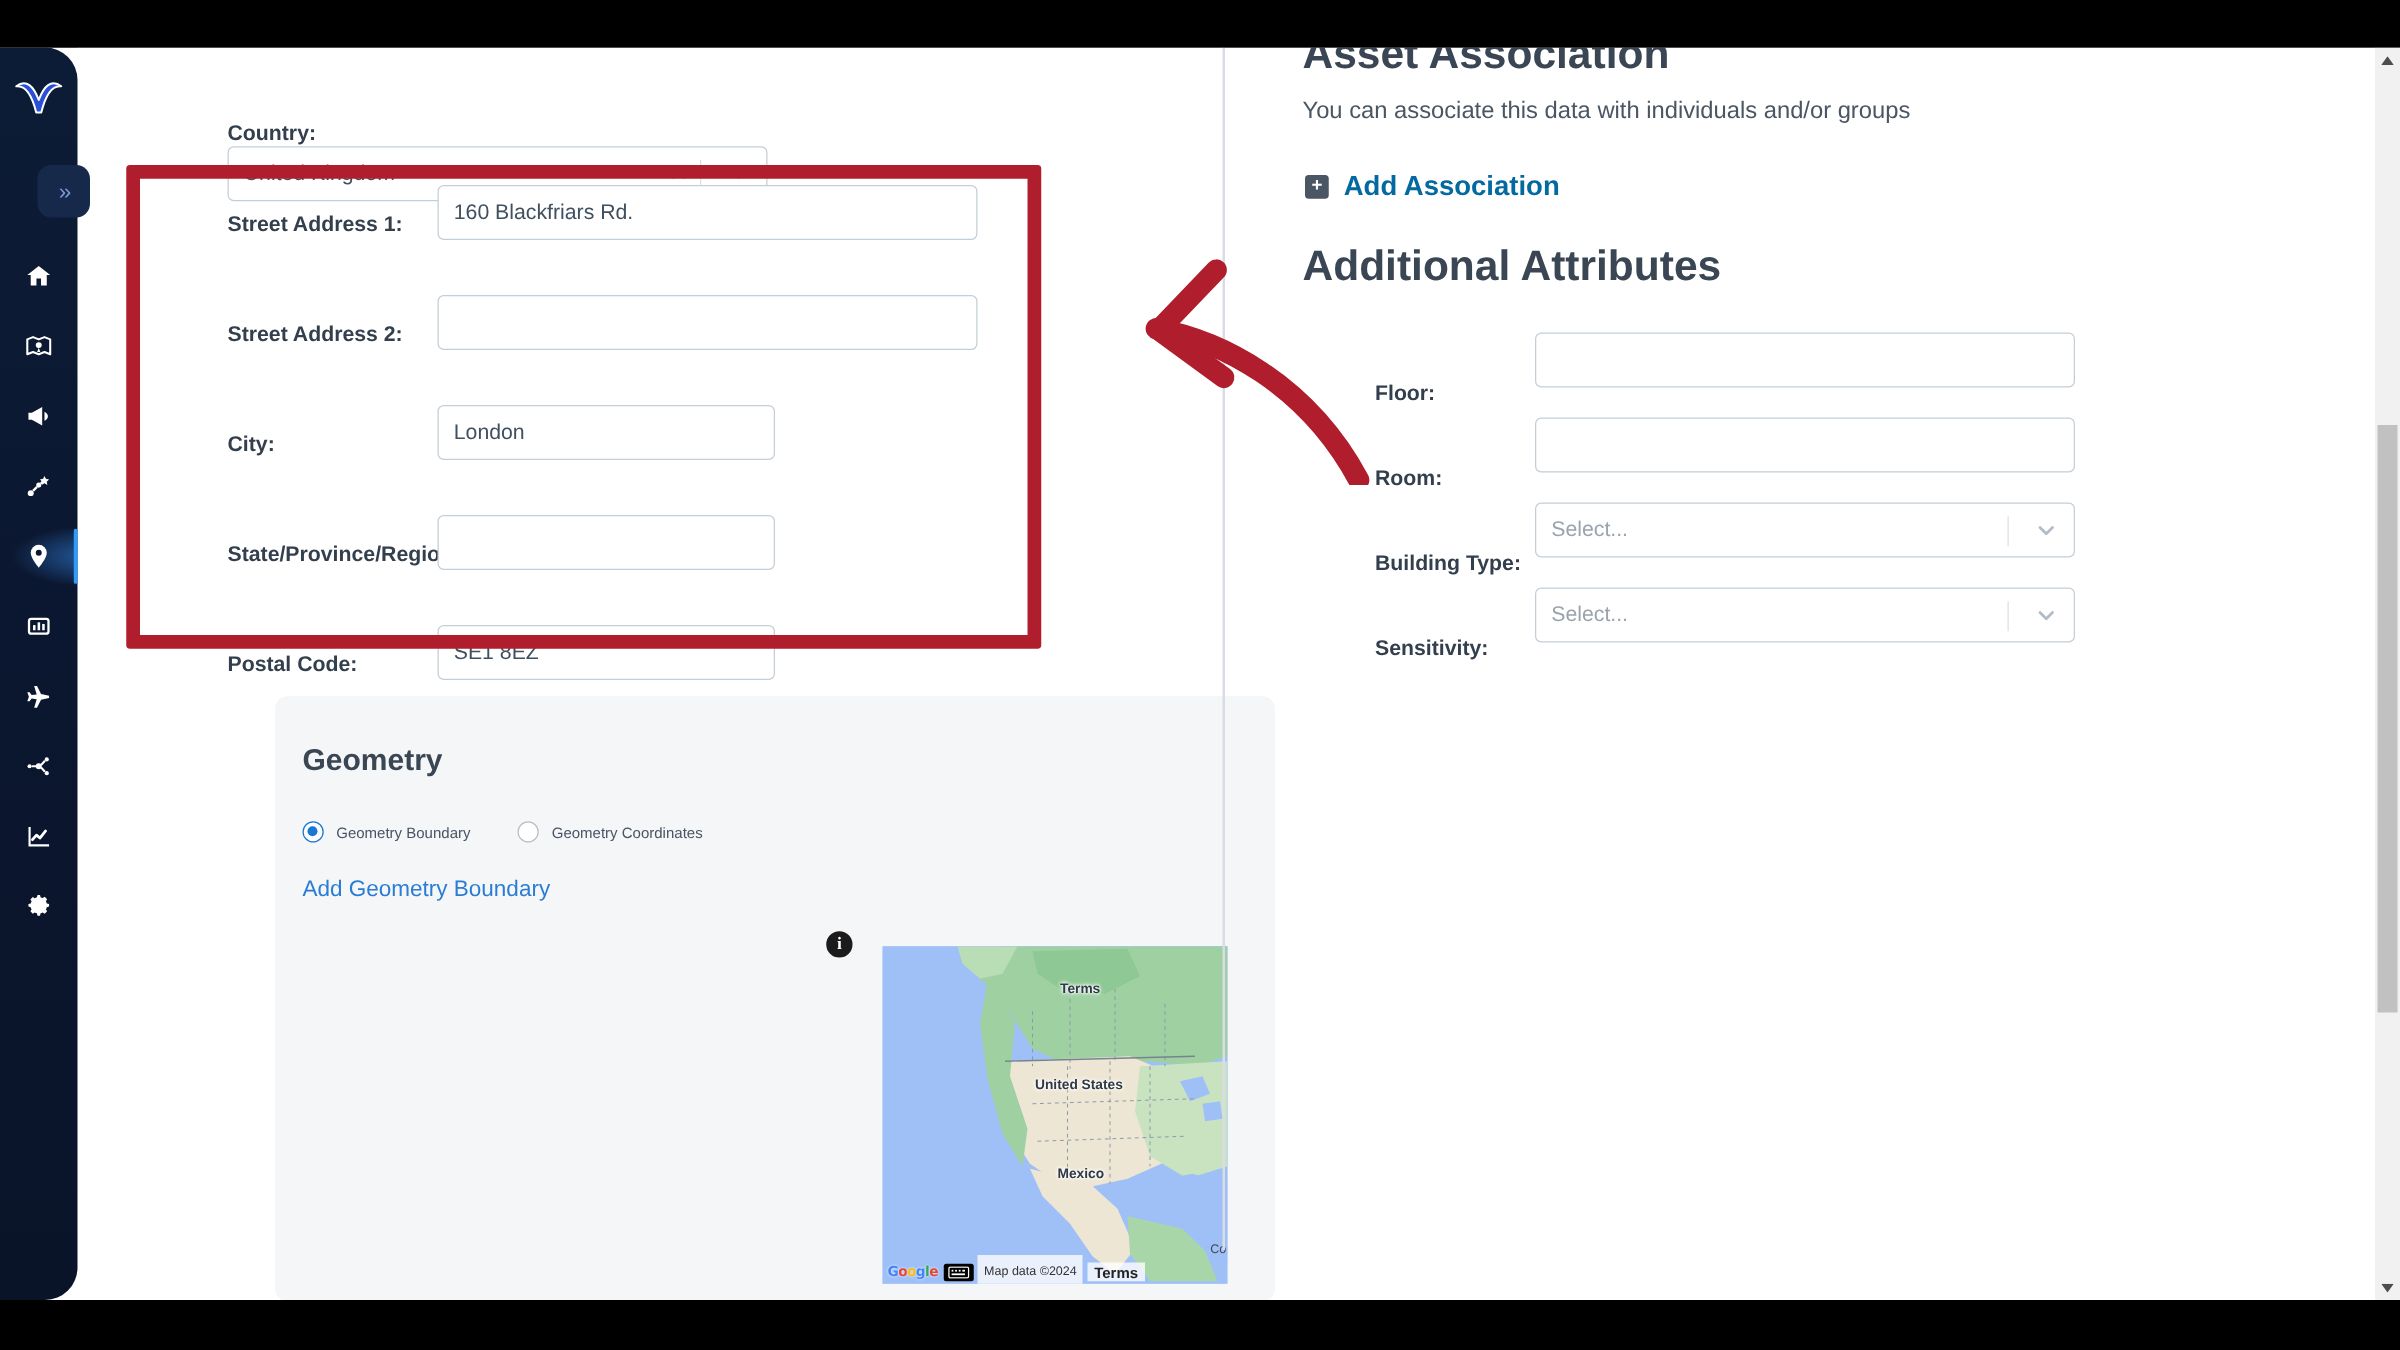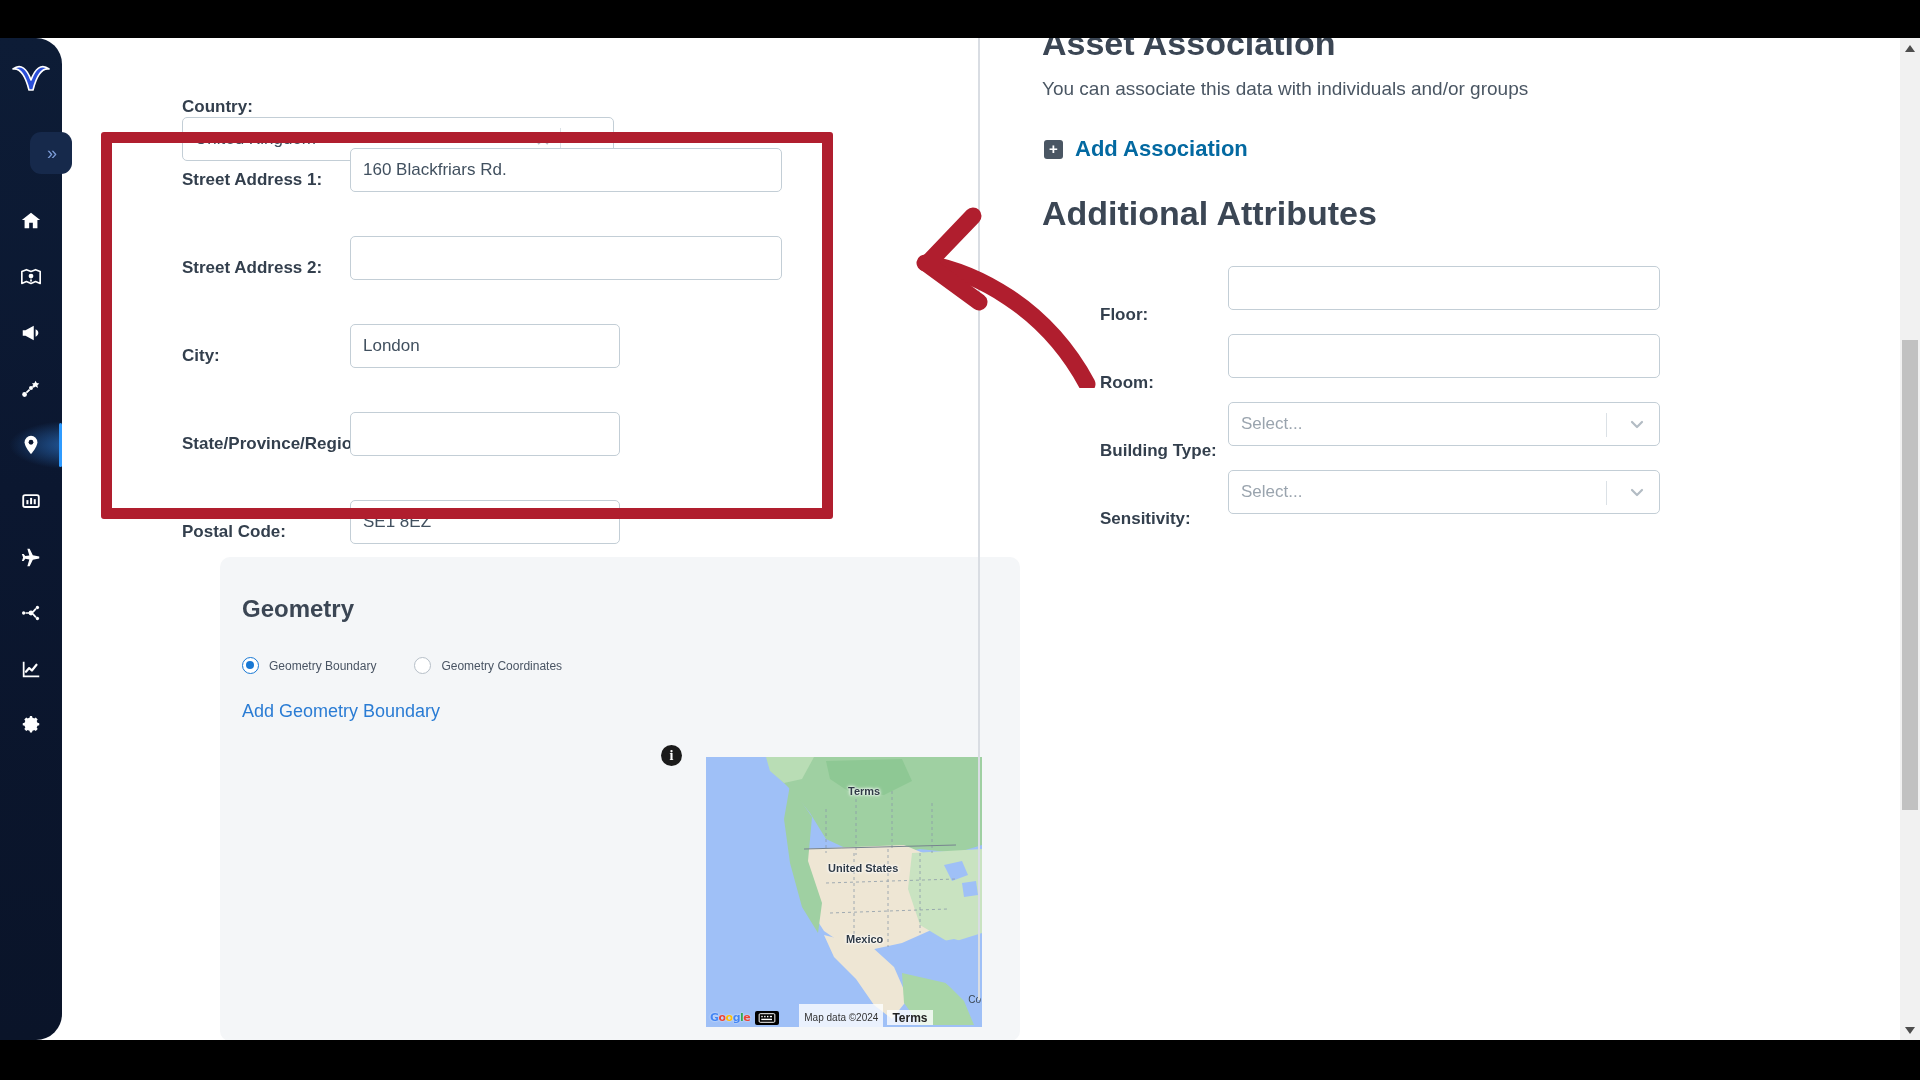--- a/index.html
+++ b/index.html
@@ -139,21 +139,21 @@
   }
   .g-logo { font-size: 11px; font-weight: bold; letter-spacing: -.5px; padding-left: 4px;
             text-shadow: 0 0 2px rgba(255,255,255,.9); font-family: "DejaVu Sans", sans-serif; }
   .g-b { color:#4285f4 } .g-r { color:#ea4335 } .g-y { color:#fbbc05 } .g-g { color:#34a853 }
   .kbd-ico {
     margin-left: 5px; width: 24px; height: 14px; background: #000; border-radius: 2px;
     display:flex; align-items:center; justify-content:center;
   }
   .kbd-ico svg { width: 18px; height: 10px; fill: #fff; }
   .map-attr {
-    margin-left: 20px; height: 27px; background: rgba(255,255,255,.78);
+    margin-left: 3px; height: 27px; background: rgba(255,255,255,.78);
     font-size: 10px; color: #333; display: flex; align-items: center; padding: 0 5px;
   }
   .map-terms {
     margin-left: 4px; height: 15px; background: rgba(255,255,255,.78);
     font-size: 12px; color: #222; font-weight: bold; display: flex; align-items: center; padding: 0 5px;
   }
   .map-edge { position:absolute; right:1px; bottom:22px; font-size:10px; color:#3a4653; }
 
   
   .assoc-title { position: absolute; left: 0; top: -14px; font-size: 34px; color: #3b4654; white-space: nowrap; }

